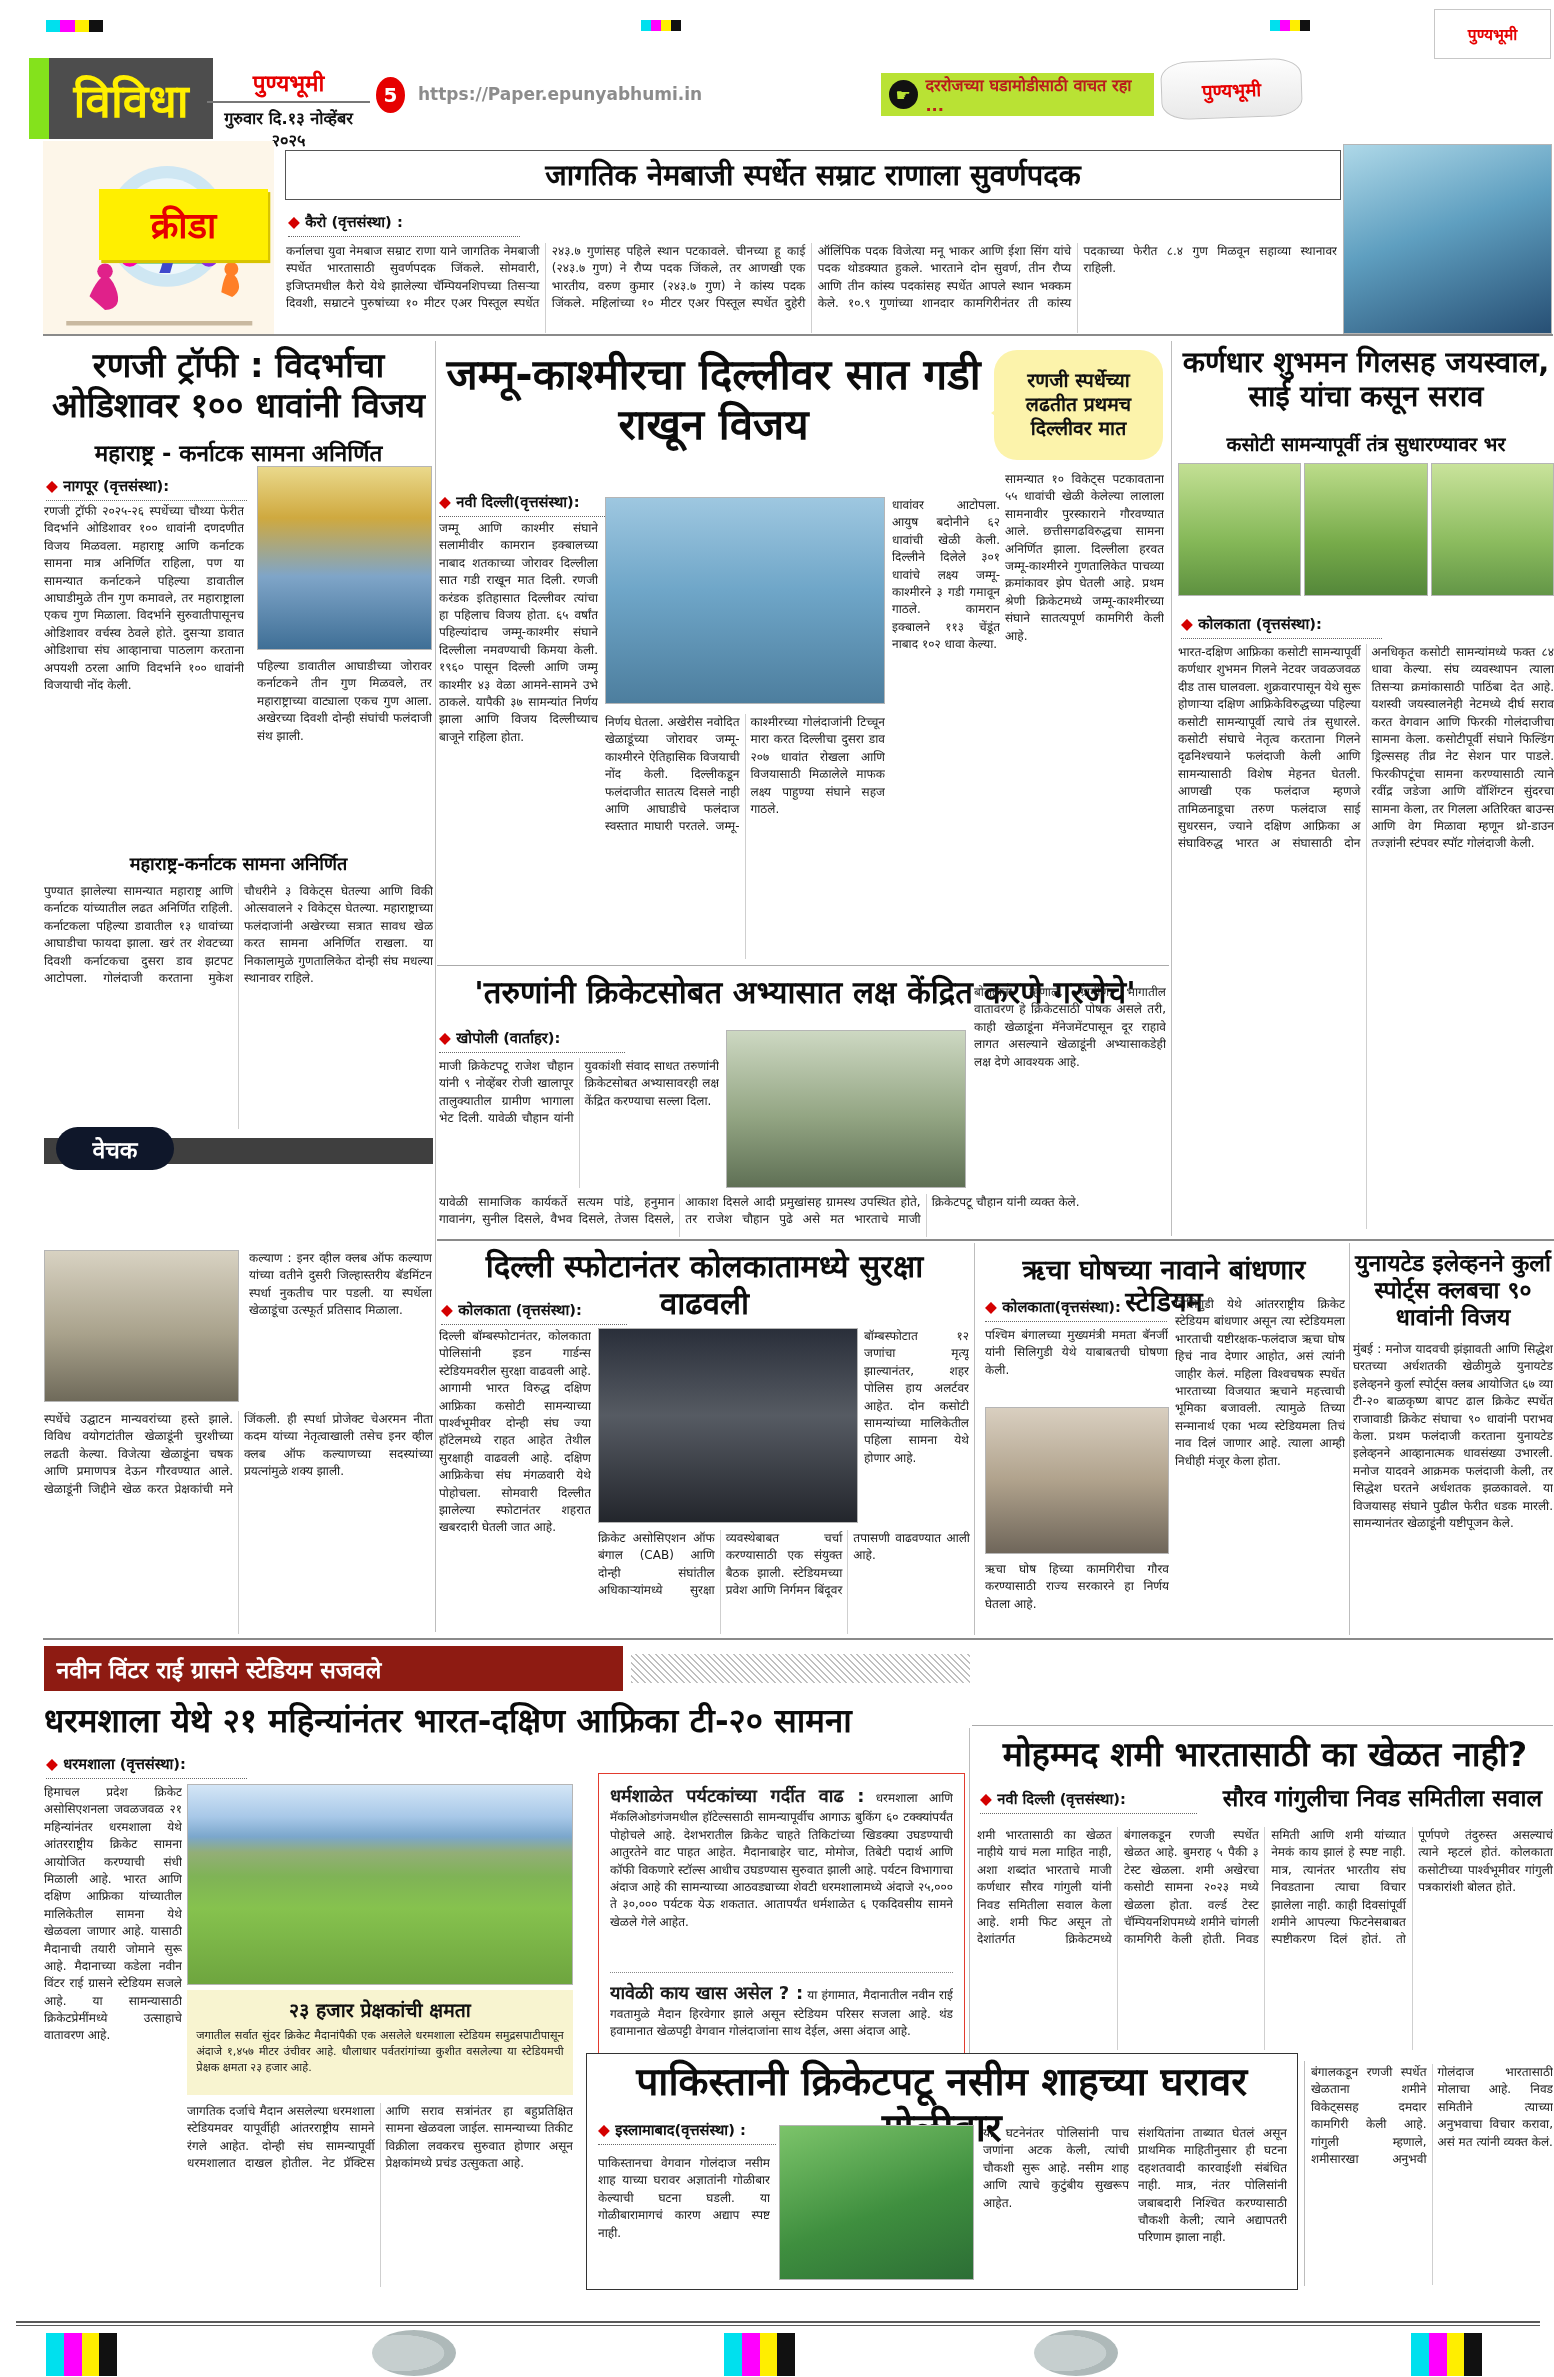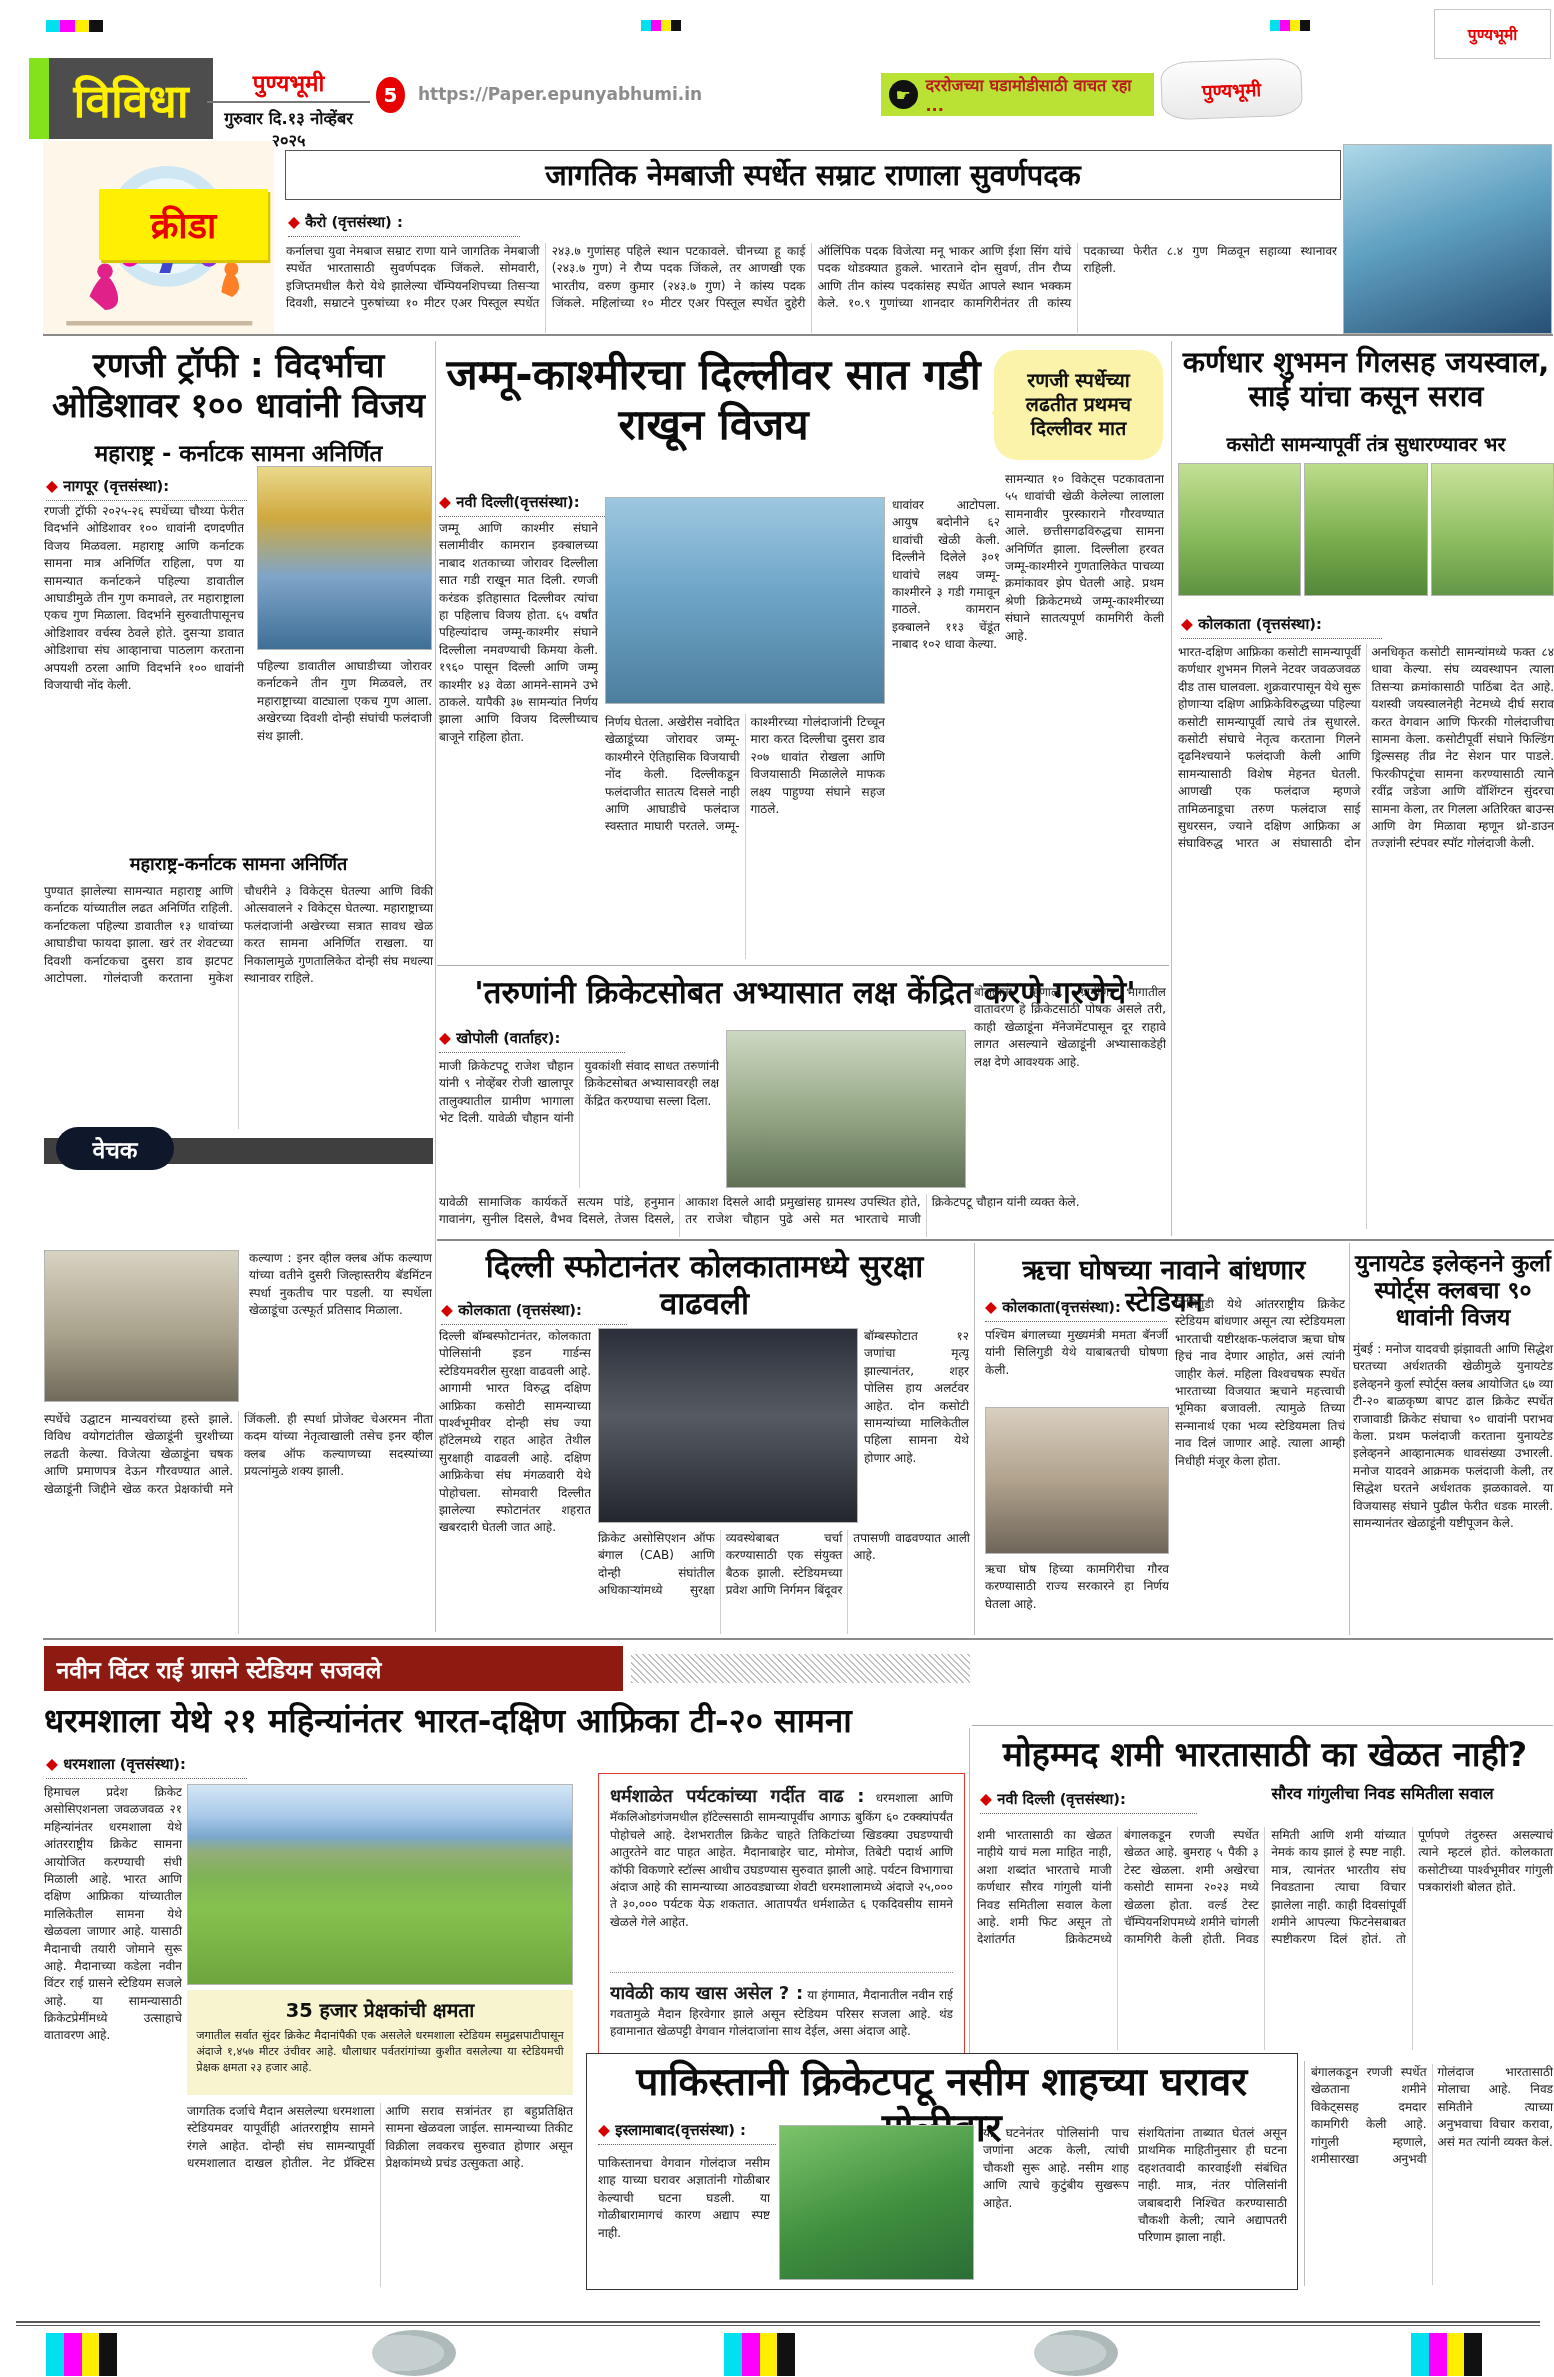--- a/index.html
+++ b/index.html
@@ -196,21 +196,21 @@
 
   <div class="abs kicker" style="left:44px;top:1646px;width:579px;height:45px;padding-left:12.4px;font-size:23px;box-sizing:border-box;">नवीन विंटर राई ग्रासने स्टेडियम सजवले</div>
   <div class="abs hatch" style="left:631px;top:1654px;width:339px;height:29px;"></div>
   <div class="abs hd" style="left:44px;top:1702px;width:918px;font-size:33px;text-align:left;">धरमशाला येथे २१ महिन्यांनंतर भारत-दक्षिण आफ्रिका टी-२० सामना</div>
   <div class="abs byline" style="left:46px;top:1753px;width:201px;">
     <span class="dia">◆</span><span>धरमशाला (वृत्तसंस्था):</span>
   </div>
   <div class="abs btxt" style="left:44px;top:1784px;width:138px;height:503px;">हिमाचल प्रदेश क्रिकेट असोसिएशनला जवळजवळ २१ महिन्यांनंतर धरमशाला येथे आंतरराष्ट्रीय क्रिकेट सामना आयोजित करण्याची संधी मिळाली आहे. भारत आणि दक्षिण आफ्रिका यांच्यातील मालिकेतील सामना येथे खेळवला जाणार आहे. यासाठी मैदानाची तयारी जोमाने सुरू आहे. मैदानाच्या कडेला नवीन विंटर राई ग्रासने स्टेडियम सजले आहे. या सामन्यासाठी क्रिकेटप्रेमींमध्ये उत्साहाचे वातावरण आहे.</div>
   <div class="abs photo" style="left:187px;top:1784px;width:386px;height:201px;background:linear-gradient(180deg,#d4e6f6 0%,#a8c8e8 16%,#7ba7cc 26%,#93ae77 34%,#7fb356 46%,#86c24e 62%,#6ea53f 100%);"></div>
   <div class="abs capbox" style="left:187px;top:1990px;width:386px;height:105px;padding:6.2px 9.3px;box-sizing:border-box;">
-    <div style="font-weight:700;font-size:19.4px;text-align:center;">35 हजार प्रेक्षकांची क्षमता</div>
+    <div style="font-weight:700;font-size:19.4px;text-align:center;">२३ हजार प्रेक्षकांची क्षमता</div>
     <div class="btxt" style="font-size:11.2px;margin-top:4.6px;height:65px;">जगातील सर्वात सुंदर क्रिकेट मैदानांपैकी एक असलेले धरमशाला स्टेडियम समुद्रसपाटीपासून अंदाजे १,४५७ मीटर उंचीवर आहे. धौलाधार पर्वतरांगांच्या कुशीत वसलेल्या या स्टेडियमची प्रेक्षक क्षमता २३ हजार आहे.</div>
   </div>
   <div class="abs btxt c2" style="left:187px;top:2103px;width:386px;height:184px;">जागतिक दर्जाचे मैदान असलेल्या धरमशाला स्टेडियमवर यापूर्वीही आंतरराष्ट्रीय सामने रंगले आहेत. दोन्ही संघ सामन्यापूर्वी धरमशालात दाखल होतील. नेट प्रॅक्टिस आणि सराव सत्रांनंतर हा बहुप्रतिक्षित सामना खेळवला जाईल. सामन्याच्या तिकीट विक्रीला लवकरच सुरुवात होणार असून प्रेक्षकांमध्ये प्रचंड उत्सुकता आहे.</div>
 
   <div class="abs redbox" style="left:598px;top:1773px;width:367px;height:288px;padding:9.3px 11px;">
     <div class="btxt" style="height:183px;">
       <span class="boxlead">धर्मशाळेत पर्यटकांच्या गर्दीत वाढ :</span>
       <span>धरमशाला आणि मॅकलिओडगंजमधील हॉटेल्ससाठी सामन्यापूर्वीच आगाऊ बुकिंग ६० टक्क्यांपर्यंत पोहोचले आहे. देशभरातील क्रिकेट चाहते तिकिटांच्या खिडक्या उघडण्याची आतुरतेने वाट पाहत आहेत. मैदानाबाहेर चाट, मोमोज, तिबेटी पदार्थ आणि कॉफी विकणारे स्टॉल्स आधीच उघडण्यास सुरुवात झाली आहे. पर्यटन विभागाचा अंदाज आहे की सामन्याच्या आठवड्याच्या शेवटी धरमशालामध्ये अंदाजे २५,००० ते ३०,००० पर्यटक येऊ शकतात. आतापर्यंत धर्मशाळेत ६ एकदिवसीय सामने खेळले गेले आहेत.</span>
     </div>
     <div style="border-top:0.8px dotted #888;margin:6.2px 0;"></div>
@@ -219,21 +219,21 @@
       <span>या हंगामात, मैदानातील नवीन राई गवतामुळे मैदान हिरवेगार झाले असून स्टेडियम परिसर सजला आहे. थंड हवामानात खेळपट्टी वेगवान गोलंदाजांना साथ देईल, असा अंदाज आहे.</span>
     </div>
   </div>
 
   <div class="abs vline" style="left:969px;top:1728px;height:559px;"></div>
   <div class="abs hline" style="left:972px;top:1725px;width:581px;height:0.8px;background:#aaa;"></div>
   <div class="abs hd" style="left:977px;top:1734px;width:576px;font-size:34px;">मोहम्मद शमी भारतासाठी का खेळत नाही?</div>
   <div class="abs byline" style="left:980px;top:1788px;width:217px;">
     <span class="dia">◆</span><span>नवी दिल्ली (वृत्तसंस्था):</span>
   </div>
-  <div class="abs hd" style="left:1212px;top:1785px;width:341px;font-size:16px;text-align:center;">सौरव गांगुलीचा निवड समितीला सवाल</div>
+  <div class="abs hd" style="left:1212px;top:1785px;width:341px;font-size:23px;text-align:center;">सौरव गांगुलीचा निवड समितीला सवाल</div>
   <div class="abs btxt c4" style="left:977px;top:1827px;width:576px;height:223px;">शमी भारतासाठी का खेळत नाहीये याचं मला माहित नाही, अशा शब्दांत भारताचे माजी कर्णधार सौरव गांगुली यांनी निवड समितीला सवाल केला आहे. शमी फिट असून तो देशांतर्गत क्रिकेटमध्ये बंगालकडून रणजी स्पर्धेत खेळत आहे. बुमराह ५ पैकी ३ टेस्ट खेळला. शमी अखेरचा कसोटी सामना २०२३ मध्ये खेळला होता. वर्ल्ड टेस्ट चॅम्पियनशिपमध्ये शमीने चांगली कामगिरी केली होती. निवड समिती आणि शमी यांच्यात नेमकं काय झालं हे स्पष्ट नाही. मात्र, त्यानंतर भारतीय संघ निवडताना त्याचा विचार झालेला नाही. काही दिवसांपूर्वी शमीने आपल्या फिटनेसबाबत स्पष्टीकरण दिलं होतं. तो पूर्णपणे तंदुरुस्त असल्याचं त्याने म्हटलं होतं. कोलकाता कसोटीच्या पार्श्वभूमीवर गांगुली पत्रकारांशी बोलत होते.</div>
   <div class="abs vline" style="left:1304px;top:2061px;height:225px;"></div>
   <div class="abs btxt c2" style="left:1311px;top:2064px;width:242px;height:221px;">बंगालकडून रणजी स्पर्धेत खेळताना शमीने विकेट्ससह दमदार कामगिरी केली आहे. गांगुली म्हणाले, शमीसारखा अनुभवी गोलंदाज भारतासाठी मोलाचा आहे. निवड समितीने त्याच्या अनुभवाचा विचार करावा, असं मत त्यांनी व्यक्त केलं.</div>
 
   <div class="abs" style="left:586px;top:2053px;width:712px;height:237px;border:1.5px solid #333;box-sizing:border-box;background:#fff;">
     <div class="hd abs" style="left:7.7px;top:4.6px;width:694px;font-size:39px;">पाकिस्तानी क्रिकेटपटू नसीम शाहच्या घरावर गोळीबार</div>
     <div class="byline abs" style="left:11px;top:65px;width:178px;">
       <span class="dia">◆</span><span>इस्लामाबाद(वृत्तसंस्था) :</span>
     </div>
     <div class="btxt abs" style="left:11px;top:101px;width:172px;height:125px;">पाकिस्तानचा वेगवान गोलंदाज नसीम शाह याच्या घरावर अज्ञातांनी गोळीबार केल्याची घटना घडली. या गोळीबारामागचं कारण अद्याप स्पष्ट नाही.</div>

